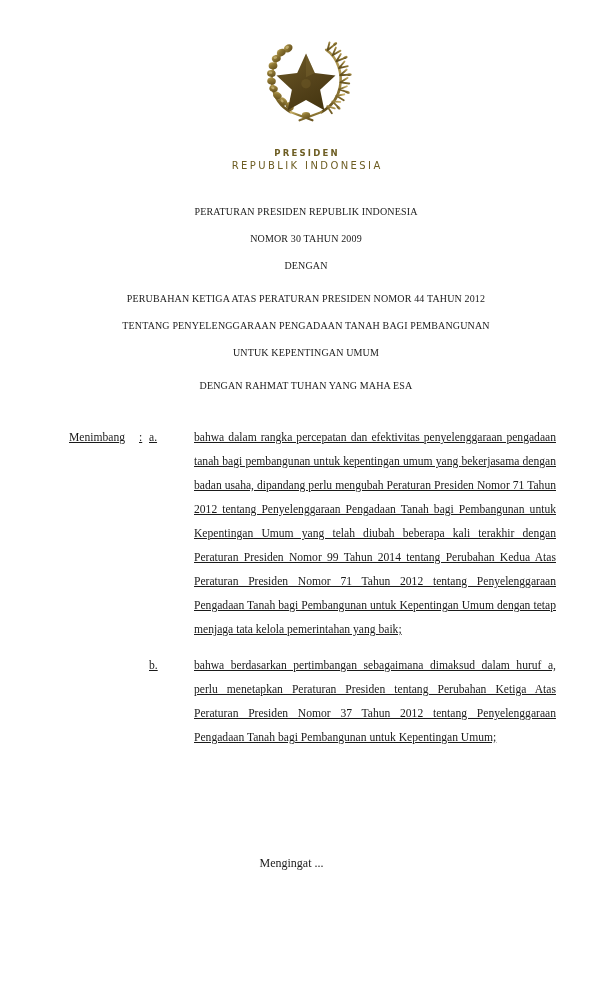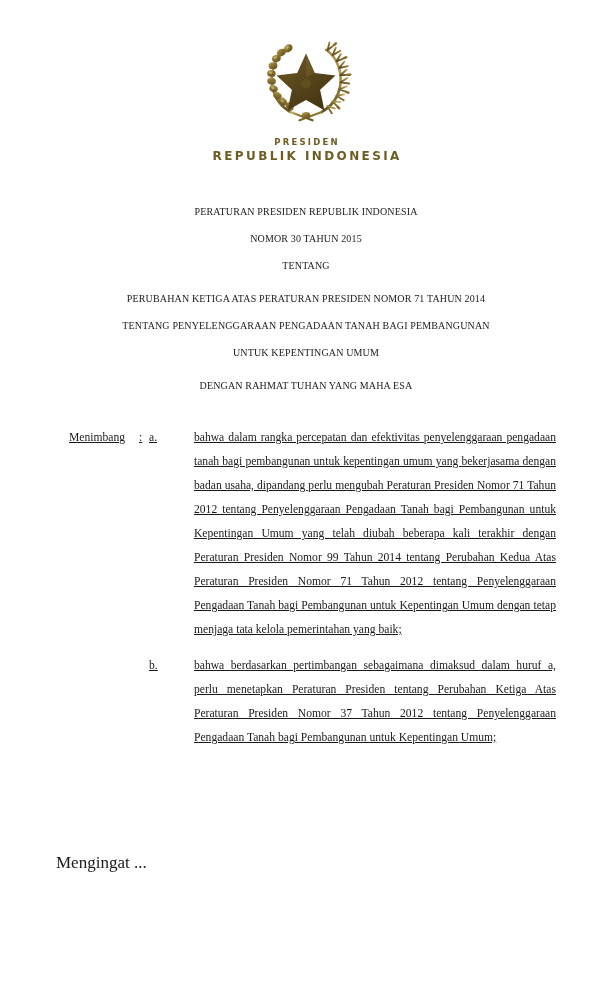--- a/index.html
+++ b/index.html
@@ -32,36 +32,36 @@
     width: 612px;
     text-align: center;
   }
   .emblem {
     width: 92px;
     height: 88px;
     margin: 0 auto;
     display: block;
   }
   .letterhead-text {
-    margin-top: 13px;
+    margin-top: 24px;
     line-height: 1.28;
     font-family: "DejaVu Sans", "Liberation Sans", sans-serif;
   }
   .lh-line1 {
     display: block;
     font-size: 8.5px;
     font-weight: 700;
     letter-spacing: 2.2px;
     color: #6d5d22;
     text-indent: 2.2px;
   }
   .lh-line2 {
     display: block;
-    font-size: 12px;
-    font-weight: 700;
+    font-size: 10px;
+    font-weight: 400;
     letter-spacing: 2.4px;
     color: #6d5d22;
     text-indent: 2.4px;
     margin-top: 1px;
     text-align: center;
   }
 
   
   .title-block {
     position: absolute;
@@ -115,25 +115,25 @@
     text-align: justify;
     text-justify: inter-word;
     hyphens: none;
     margin-left: 28px;
   }
   .cons-row + .cons-row { margin-top: 12px; }
 
   
   .catchword {
     position: absolute;
-    left: 56px;
+    left: 48px;
     top: 853px;
     width: 487px;
-    text-align: left;
-    font-size: 17px;
+    text-align: center;
+    font-size: 12px;
     line-height: 20px;
   }
 </style>
 </head>
 <body>
 
 <div class="page">
 
   <div class="letterhead">
 
@@ -216,26 +216,26 @@
     <div class="letterhead-text">
       <span class="lh-line1">PRESIDEN</span>
       <span class="lh-line2">REPUBLIK INDONESIA</span>
     </div>
   </div>
 
   <div class="title-block">
 
     <span class="title-group">
       <span class="title-line">PERATURAN PRESIDEN REPUBLIK INDONESIA</span>
-      <span class="title-line">NOMOR 30 TAHUN 2015</span>
-      <span class="title-line">TENTANG</span>
+      <span class="title-line">NOMOR 30 TAHUN 2009</span>
+      <span class="title-line">DENGAN</span>
     </span>
 
     <span class="title-group title-wrap">
-      <span class="title-line">PERUBAHAN KETIGA ATAS PERATURAN PRESIDEN NOMOR 71 TAHUN 2014</span>
+      <span class="title-line">PERUBAHAN KETIGA ATAS PERATURAN PRESIDEN NOMOR 44 TAHUN 2012</span>
       <span class="title-line">TENTANG PENYELENGGARAAN PENGADAAN TANAH BAGI PEMBANGUNAN</span>
       <span class="title-line">UNTUK KEPENTINGAN UMUM</span>
     </span>
 
     <span class="title-group">
       <span class="title-line">DENGAN RAHMAT TUHAN YANG MAHA ESA</span>
     </span>
 
 
   </div>

